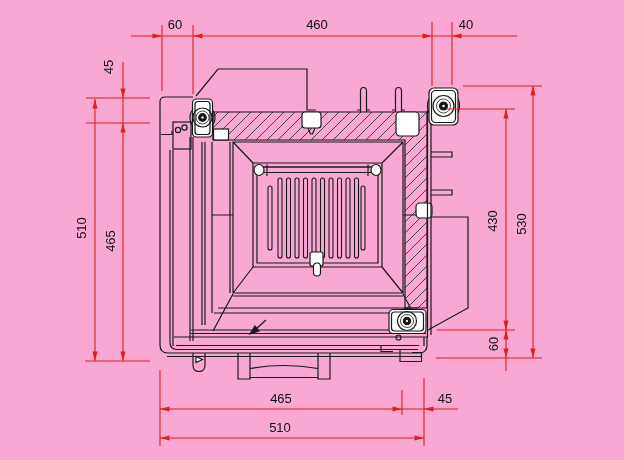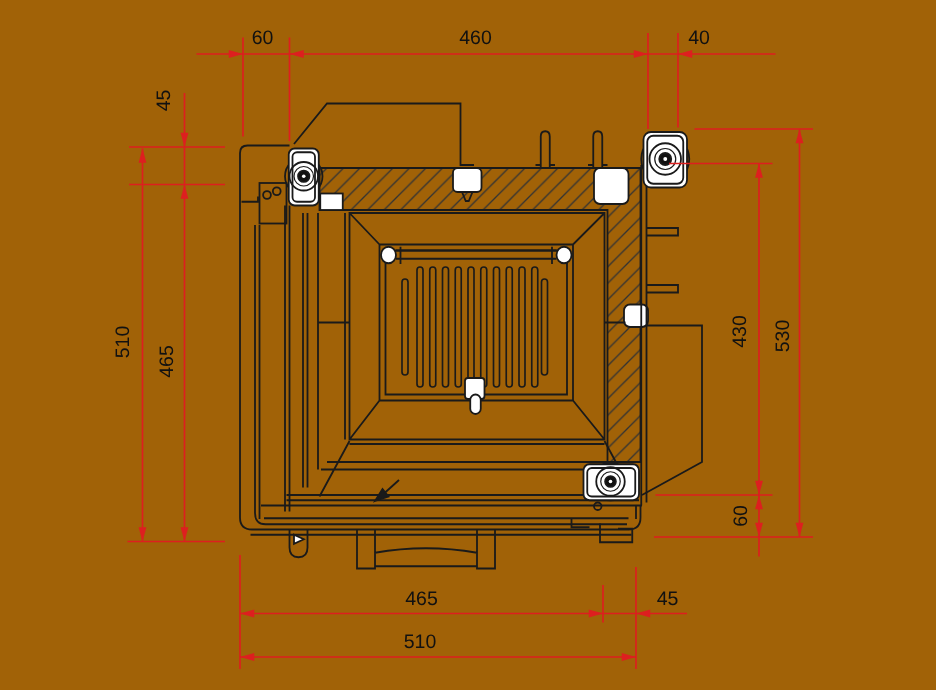--- a/index.html
+++ b/index.html
@@ -1,16 +1,16 @@
 <!DOCTYPE html>
 <html><head>
 <meta charset="utf-8">
 <style>
   html,body{margin:0;padding:0;background:#fff;}
-  .stage{position:relative;width:624px;height:460px;background:#a16207;overflow:hidden;
+  .stage{position:relative;width:624px;height:460px;background:#f9a8d4;overflow:hidden;
          font-family:"Liberation Sans", sans-serif;}
   svg{display:block}
   .dim-text{font-family:"Liberation Sans", sans-serif;font-size:13px;fill:#111;}
 </style>
 </head>
 <body>
 
 <div class="stage">
 <svg width="624" height="460" viewBox="0 0 624 460">
   <defs>

